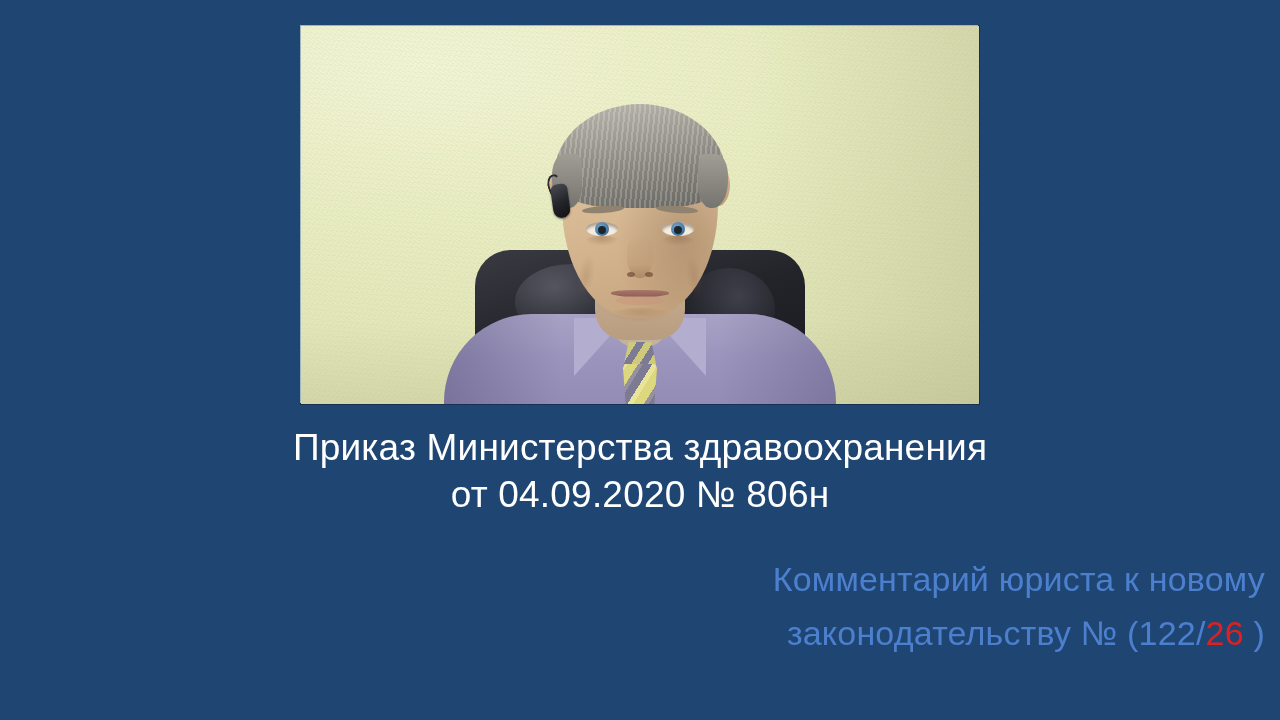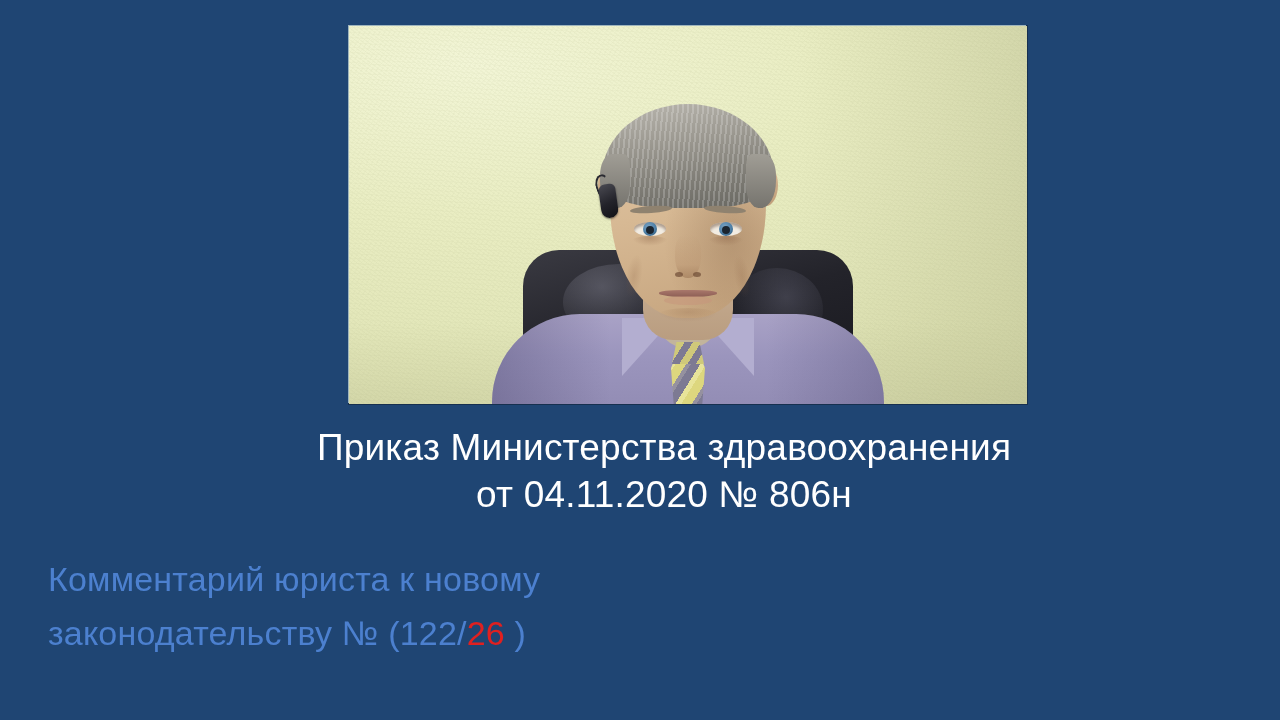--- a/index.html
+++ b/index.html
@@ -12,21 +12,20 @@
     height: 720px;
     overflow: hidden;
     font-family: "Liberation Sans", sans-serif;
     position: relative;
   }
 
   #slide {
     position: absolute;
     inset: 0;
     background: #1f4573;
-    margin-left: 48px;
   }
 
   
   #video-frame {
     position: absolute;
     left: 301px;
     top: 26px;
     width: 678px;
     height: 378px;
     overflow: hidden;
@@ -401,21 +400,21 @@
     font-size: 37px;
     line-height: 47px;
     letter-spacing: .2px;
     white-space: nowrap;
   }
   #subtitle-block {
     position: absolute;
     left: 0;
     right: 15px;
     top: 552px;
-    text-align: left;
+    text-align: right;
   }
   .subtitle-line {
     color: #4c80cf;
     font-size: 34px;
     line-height: 54px;
     letter-spacing: .2px;
     white-space: nowrap;
   }
   .accent-red { color: #e02020; }
 </style>
@@ -485,21 +484,21 @@
     <div class="mouth"></div>
     <div class="lip-lower"></div>
     <div class="chin-shade"></div>
 
     <div class="earpiece-hook"></div>
     <div class="earpiece"></div>
   </div>
 
   <div id="caption-block">
     <div class="title-line">Приказ Министерства здравоохранения</div>
-    <div class="title-line">от 04.11.2020 № 806н</div>
+    <div class="title-line">от 04.09.2020 № 806н</div>
   </div>
 
   <div id="subtitle-block">
     <div class="subtitle-line">Комментарий юриста к новому</div>
     <div class="subtitle-line"><span>законодательству № (122/</span><span class="accent-red">26</span><span> )</span></div>
   </div>
 
 </div>
 
 </body></html>

